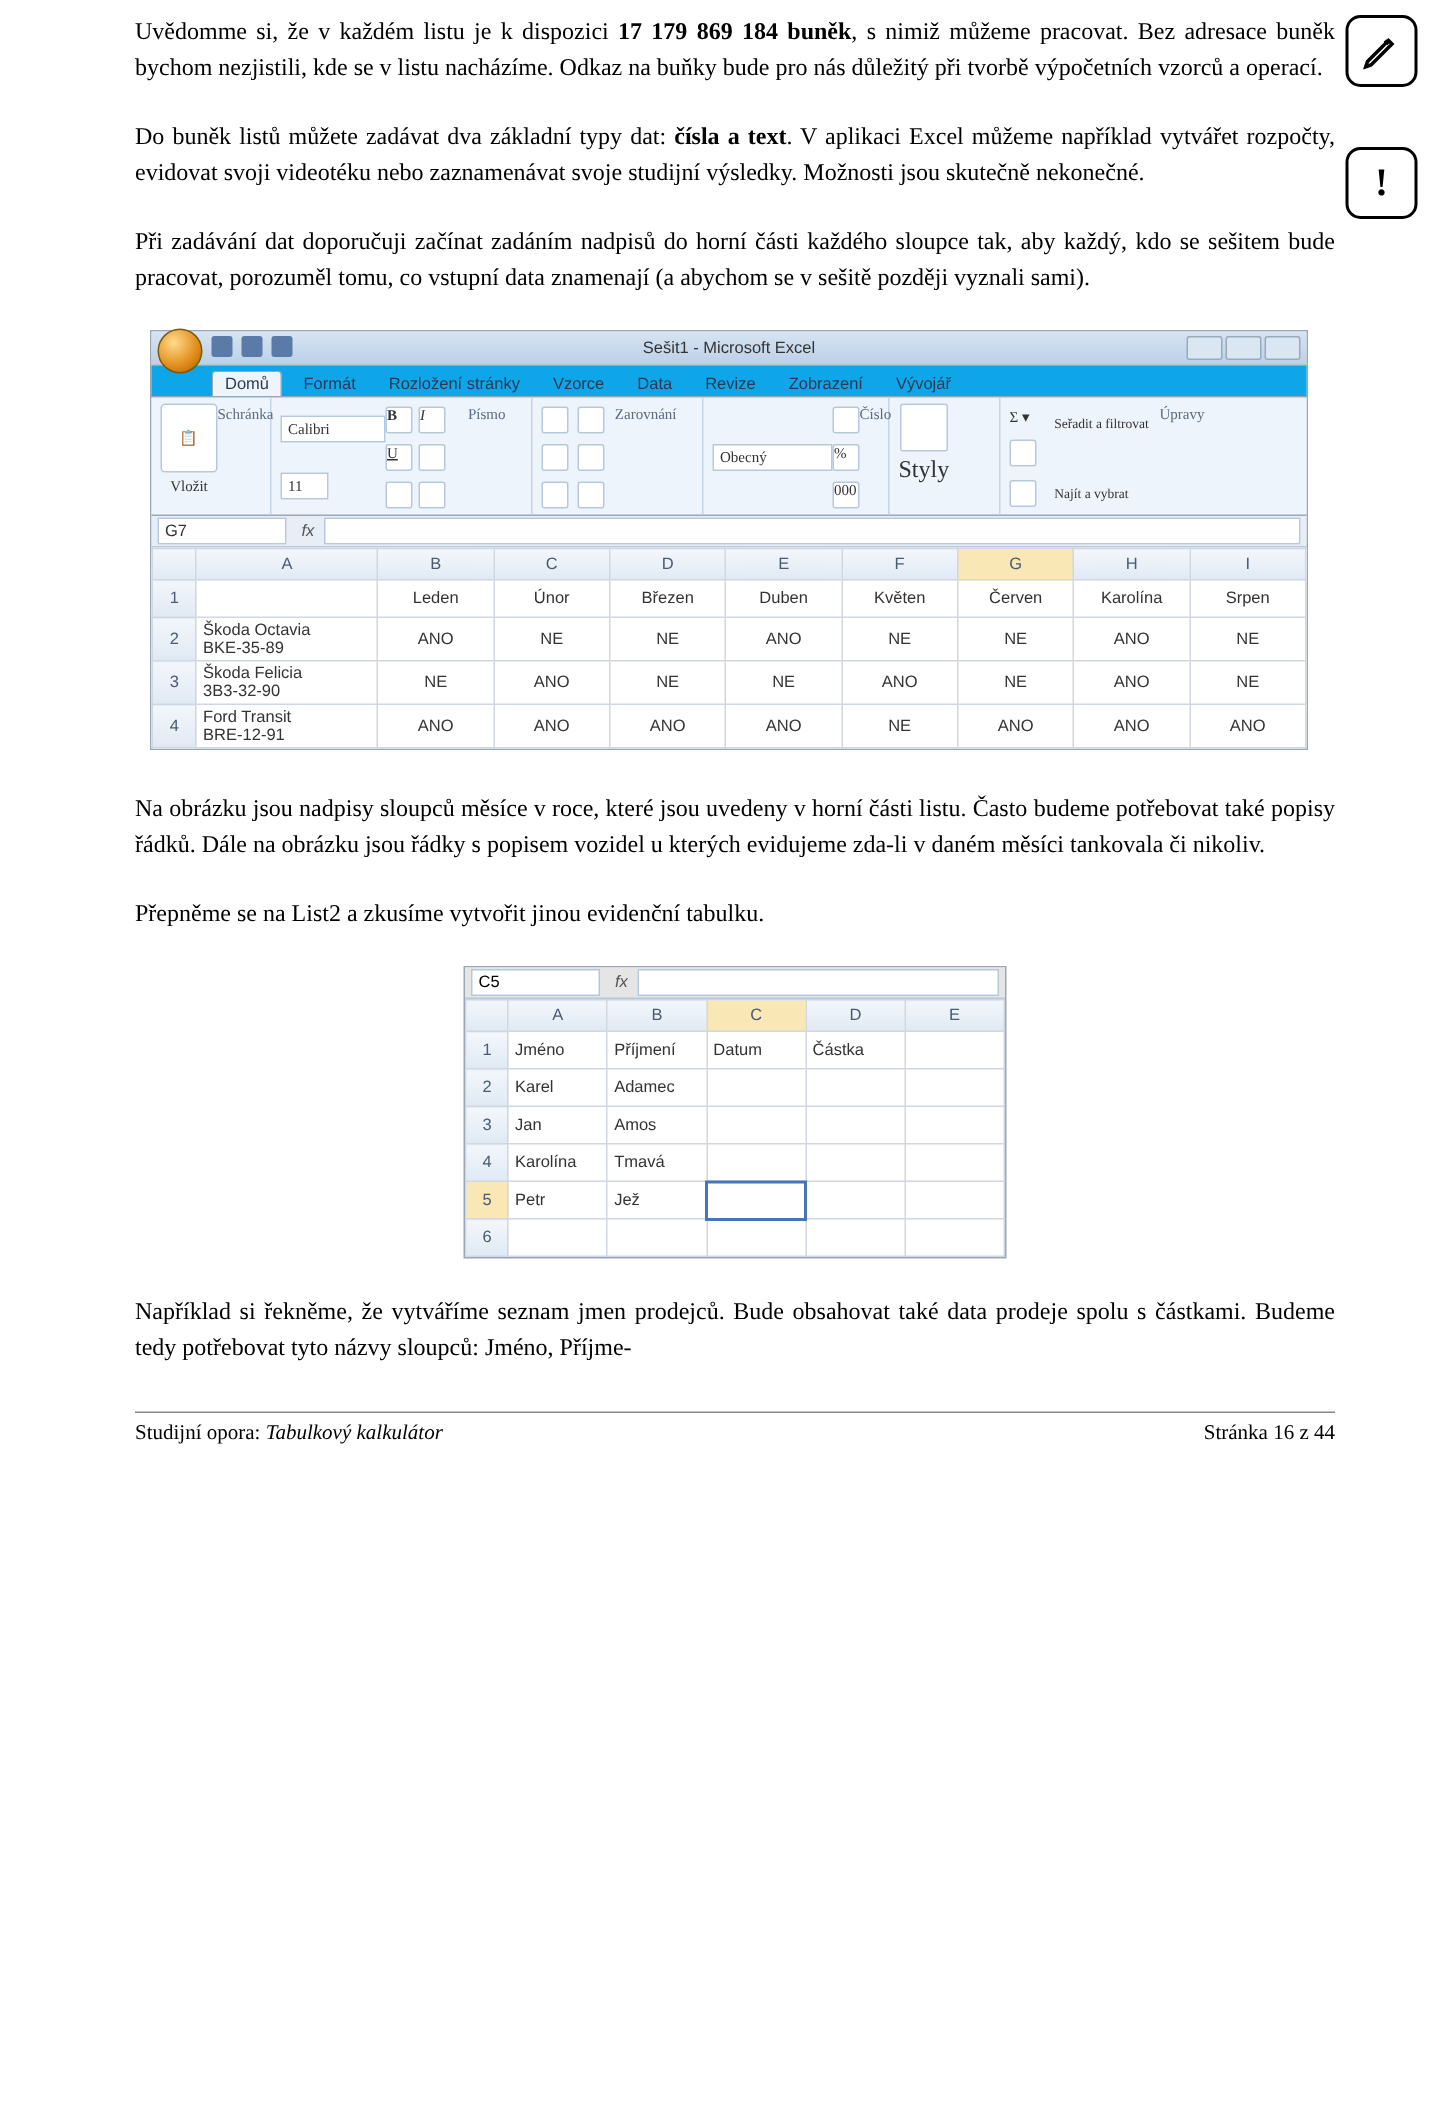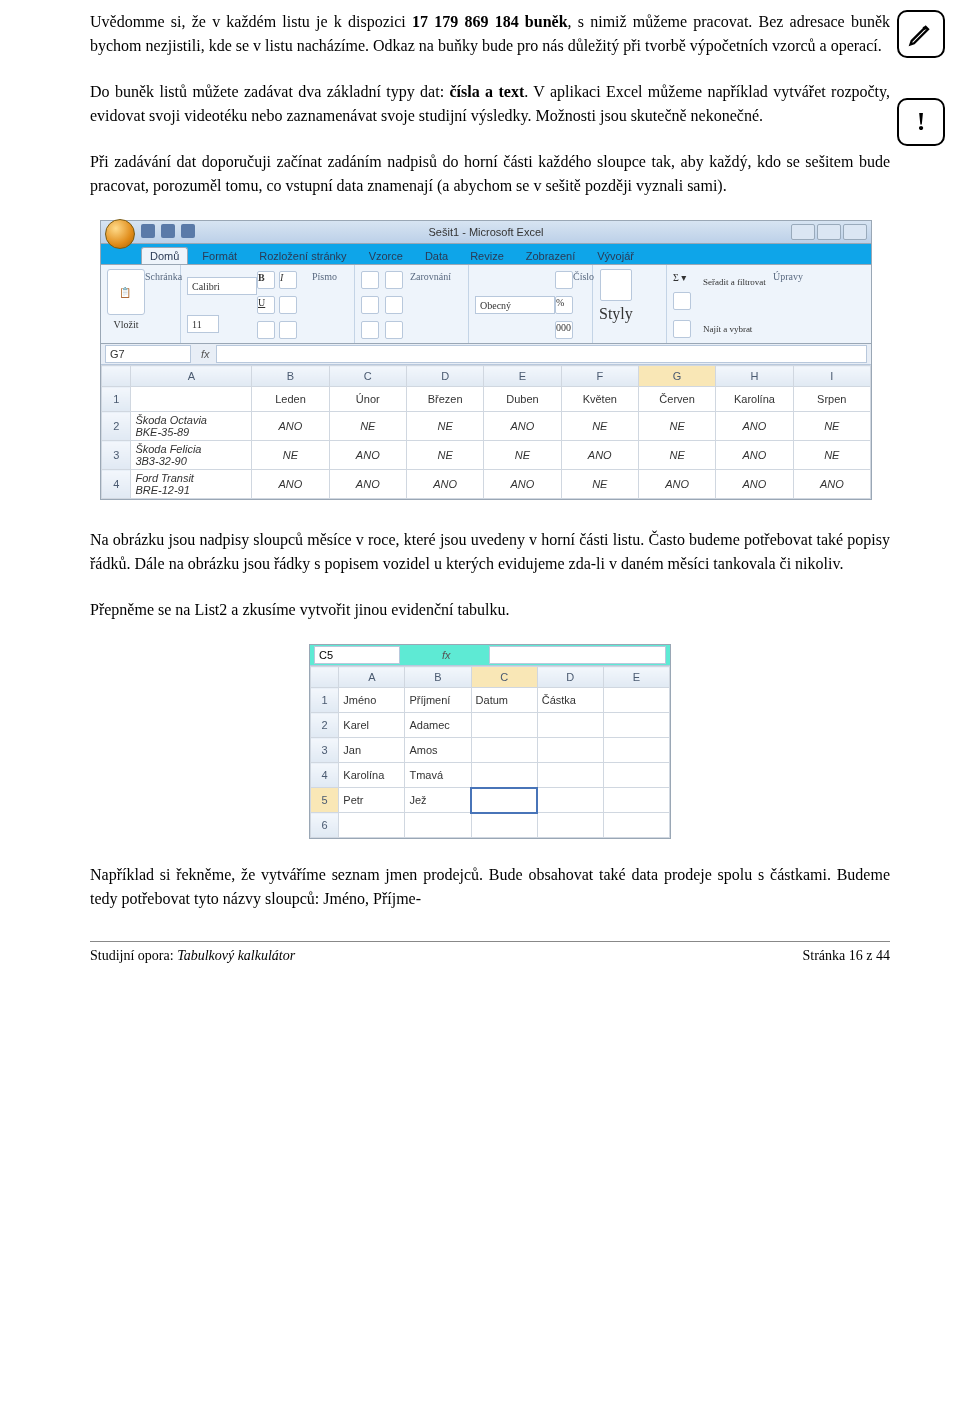--- a/index.html
+++ b/index.html
@@ -188,32 +188,32 @@
   table.grid td {
     padding: 2px 4px;
     white-space: nowrap;
   }
   table.grid td.center { text-align: center; }
   table.grid td.sel {
     background: #fff;
     outline: 2px solid #4874b8;
     outline-offset: -1px;
   }
-  .tall td { height: 34px; vertical-align: middle; font-style: italic; }
+  .tall td { height: 34px; vertical-align: middle; }
   .wide-a { width: 110px;}
   .colw { width: 70px;}
   
   .small-shot {
     margin: 10px auto 24px auto;
     width: 360px;
     border: 1px solid #9aa7b5;
     font-family: "Segoe UI", Tahoma, Arial, sans-serif;
     font-size: 11px;
   }
-  .small-shot .fml-bar { background:#5eead4;gap:32px;}
+  .small-shot .fml-bar { background:#e5e5e5;}
   .small-shot .colw2 { width: 62px; }
   .footer {
     display:flex; justify-content:space-between;
     font-size: 14px;
     font-style: normal;
     padding: 6px 0;
     border-top: 1px solid #888;
     margin-top: 30px;
   }
   .footer .left { font-family: inherit; }

